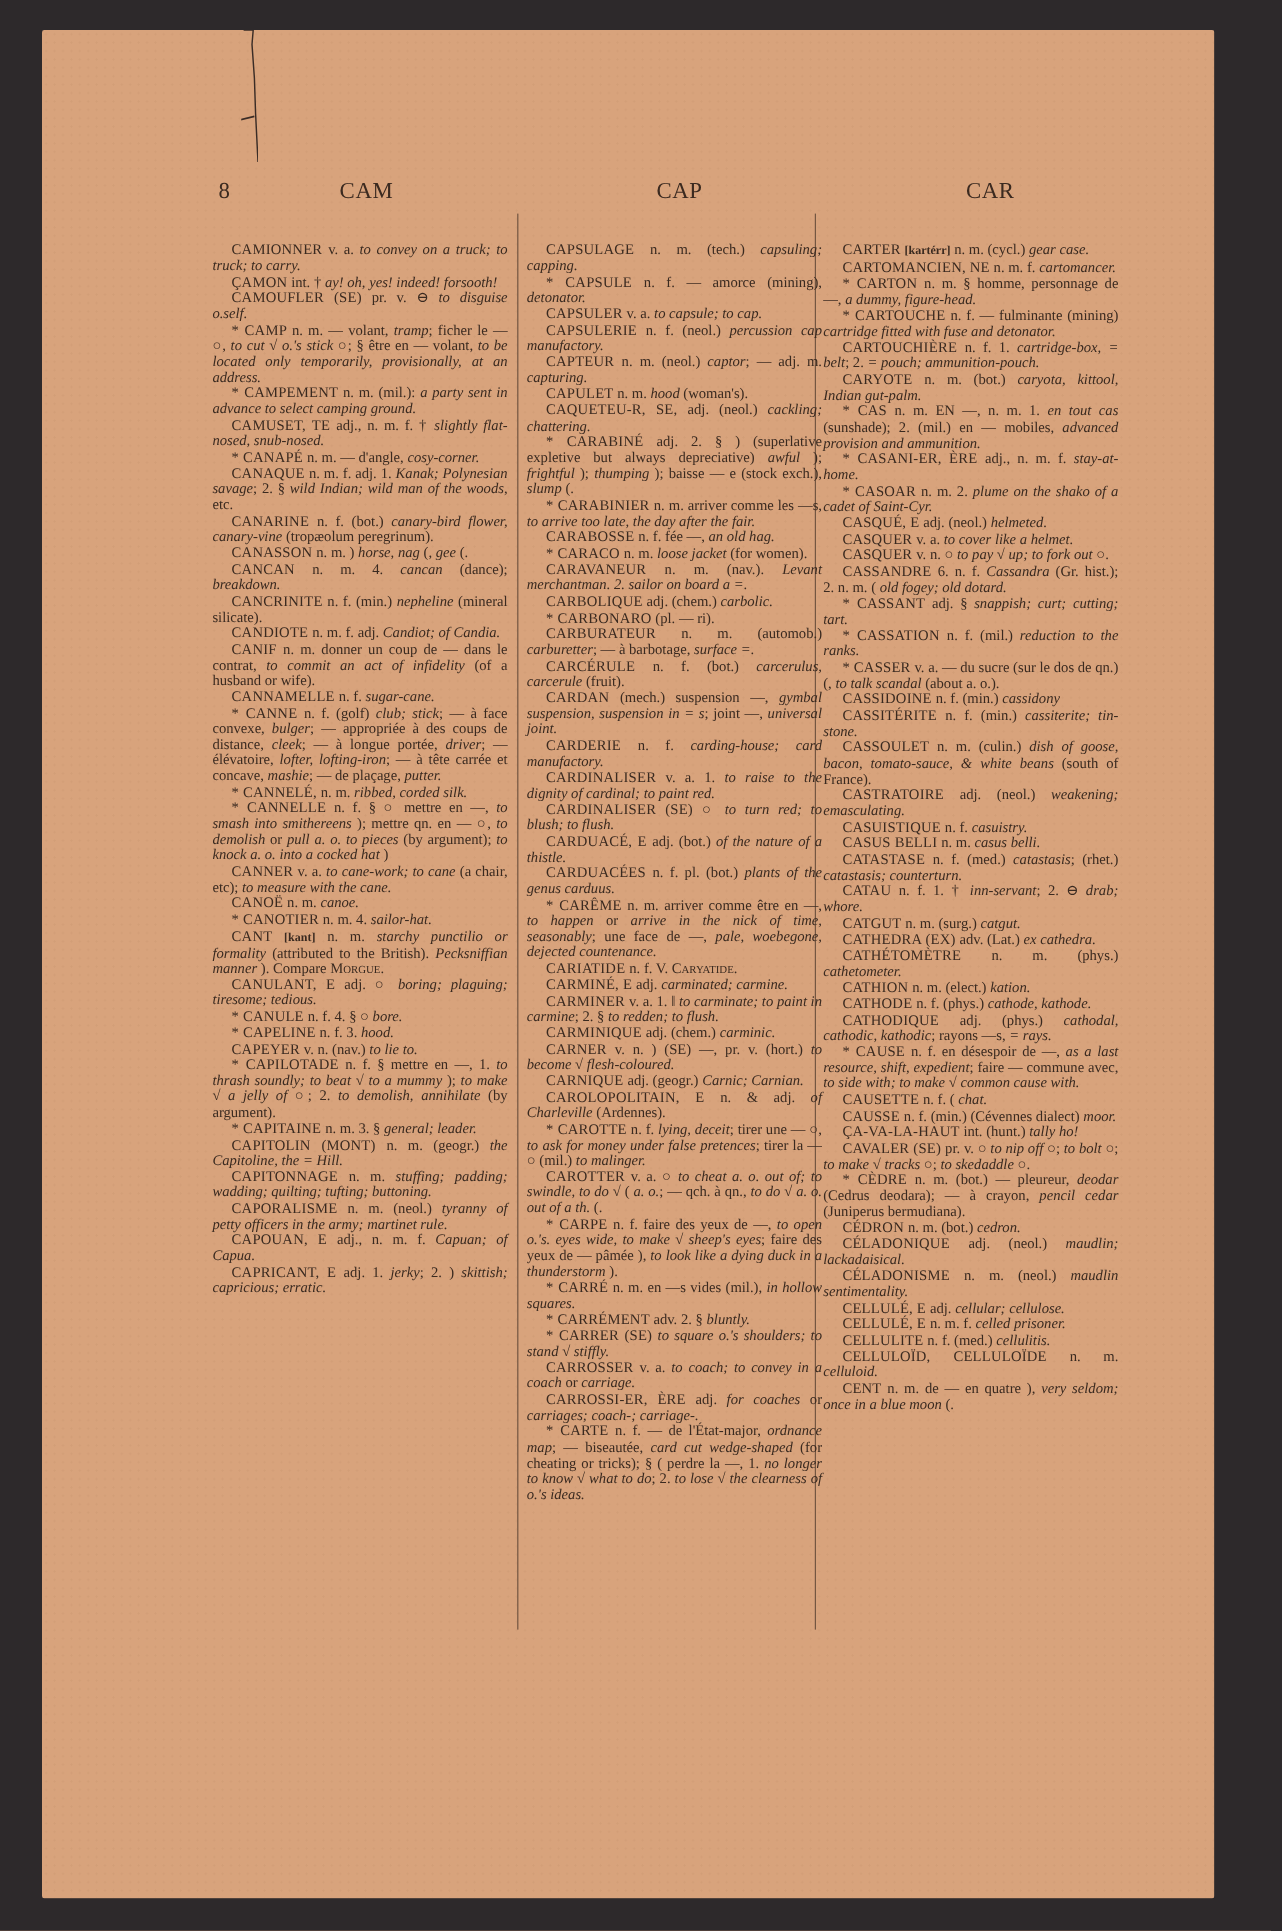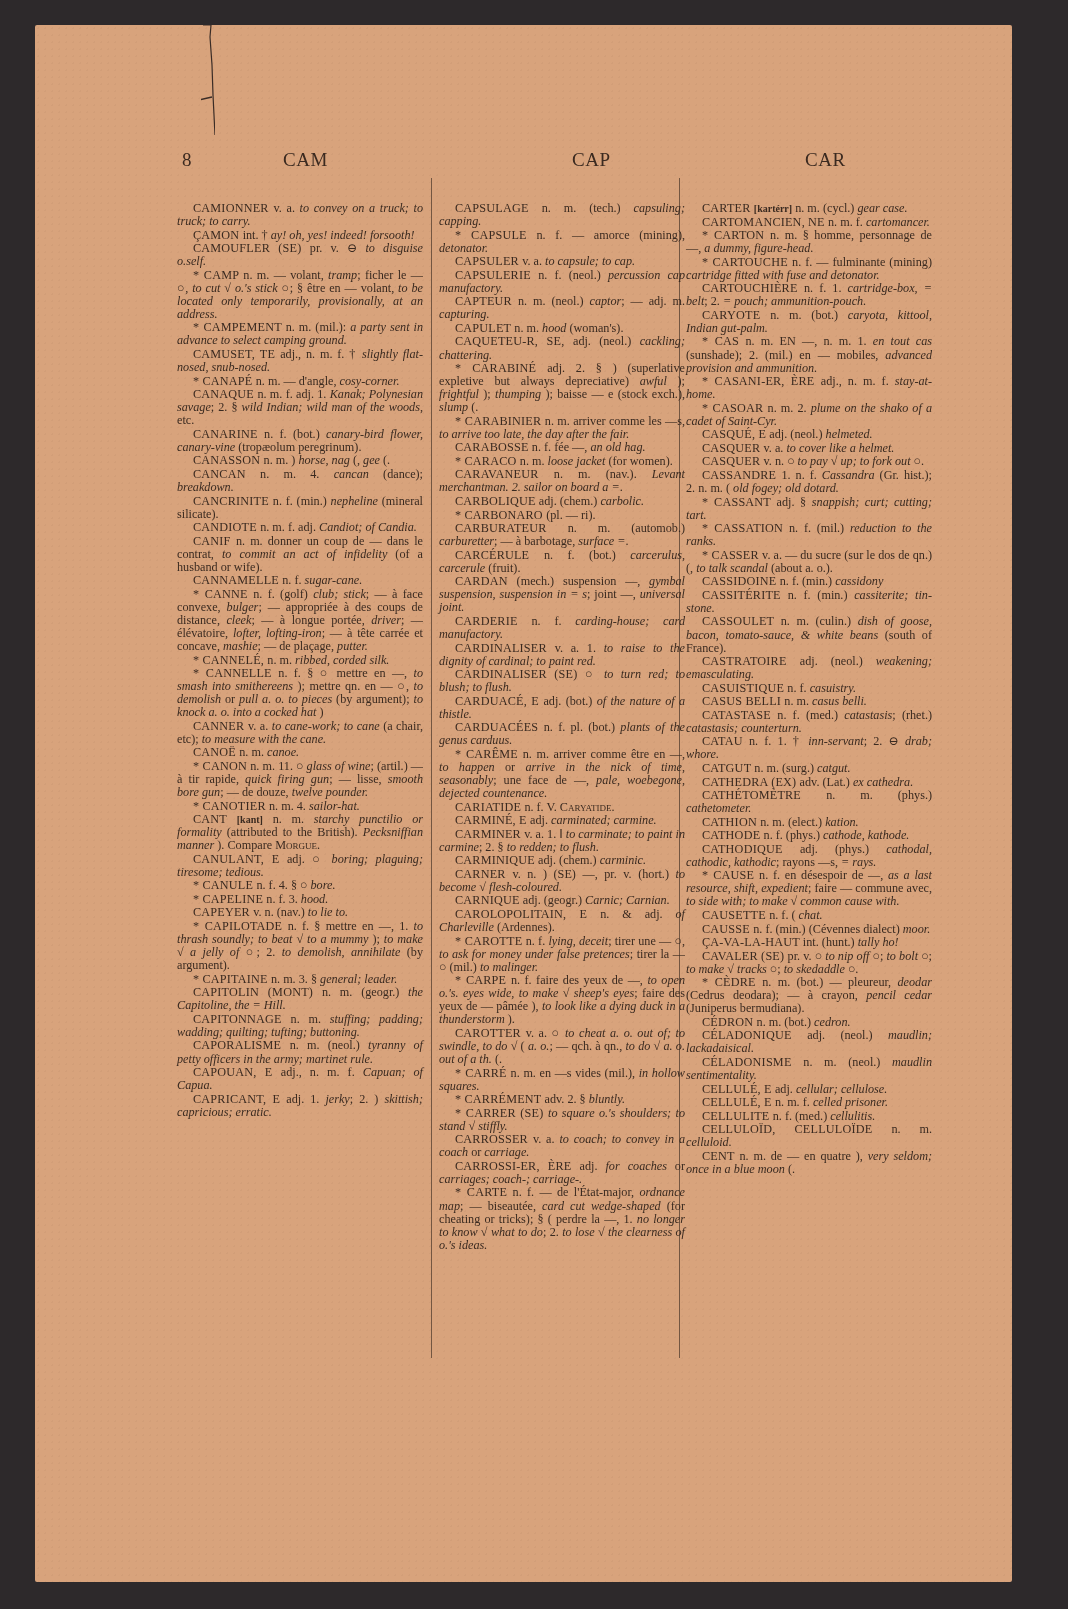--- a/index.html
+++ b/index.html
@@ -17,21 +17,21 @@
   .tear {
     position:absolute; left:166px; top:0; width:14px; height:120px;
   }
   .header {
     position:absolute; top:124px; left:0; width:977px; height:30px;
     color:#3b2a20; font-size:19px; letter-spacing:0.5px;
   }
   .header span { position:absolute; top:0; }
   .pnum { left:147px; }
   .g1 { left:248px; }
-  .g2 { left:537px; }
+  .g2 { left:512px; }
   .g3 { left:770px; }
   .col {
     position:absolute; top:153px; width:246px;
     font-size:12.2px; line-height:13.05px; color:#3a2a20;
     text-align:justify; hyphens:manual;margin-top:24px;
   }
   .c1 { left:142px; }
   .c2 { left:404px; }
   .c3 { left:651px; }
   .rule { position:absolute; top:153px; width:1px; height:1180px; background:#5a4232; opacity:0.8; }
@@ -73,21 +73,20 @@
       <div class="entry"><span class="hw">CANCAN </span><span>n. m. 4. </span><span class="it">cancan</span><span> (dance); </span><span class="it">breakdown.</span></div>
       <div class="entry"><span class="hw">CANCRINITE </span><span>n. f. (min.) </span><span class="it">nepheline</span><span> (mineral silicate).</span></div>
       <div class="entry"><span class="hw">CANDIOTE </span><span>n. m. f. adj. </span><span class="it">Candiot; of Candia.</span></div>
       <div class="entry"><span class="hw">CANIF </span><span>n. m. donner un coup de — dans le contrat, </span><span class="it">to commit an act of infidelity</span><span> (of a husband or wife).</span></div>
       <div class="entry"><span class="hw">CANNAMELLE </span><span>n. f. </span><span class="it">sugar-cane.</span></div>
       <div class="entry"><span class="hw">* CANNE </span><span>n. f. (golf) </span><span class="it">club; stick</span><span>; — à face convexe, </span><span class="it">bulger</span><span>; — appropriée à des coups de distance, </span><span class="it">cleek</span><span>; — à longue portée, </span><span class="it">driver</span><span>; — élévatoire, </span><span class="it">lofter, lofting-iron</span><span>; — à tête carrée et concave, </span><span class="it">mashie</span><span>; — de plaçage, </span><span class="it">putter.</span></div>
       <div class="entry"><span class="hw">* CANNELÉ, </span><span>n. m. </span><span class="it">ribbed, corded silk.</span></div>
       <div class="entry"><span class="hw">* CANNELLE </span><span>n. f. § ○ mettre en —, </span><span class="it">to smash into smithereens</span><span> ); mettre qn. en — ○, </span><span class="it">to demolish</span><span> or </span><span class="it">pull a. o. to pieces</span><span> (by argument); </span><span class="it">to knock a. o. into a cocked hat</span><span> )</span></div>
       <div class="entry"><span class="hw">CANNER </span><span>v. a. </span><span class="it">to cane-work; to cane</span><span> (a chair, etc); </span><span class="it">to measure with the cane.</span></div>
       <div class="entry"><span class="hw">CANOË </span><span>n. m. </span><span class="it">canoe.</span></div>
-      <div class="entry"><span class="hw">* CANON </span><span>n. m. 11. ○ </span><span class="it">glass of wine</span><span>; (artil.) — à tir rapide, </span><span class="it">quick firing gun</span><span>; — lisse, </span><span class="it">smooth bore gun</span><span>; — de douze, </span><span class="it">twelve pounder.</span></div>
       <div class="entry"><span class="hw">* CANOTIER </span><span>n. m. 4. </span><span class="it">sailor-hat.</span></div>
       <div class="entry"><span class="hw">CANT </span><span class="bold">[kant]</span><span> n. m. </span><span class="it">starchy punctilio or formality</span><span> (attributed to the British). </span><span class="it">Pecksniffian manner</span><span> ). Compare </span><span class="sc">Morgue.</span></div>
       <div class="entry"><span class="hw">CANULANT, E </span><span>adj. ○ </span><span class="it">boring; plaguing; tiresome; tedious.</span></div>
       <div class="entry"><span class="hw">* CANULE </span><span>n. f. 4. § ○ </span><span class="it">bore.</span></div>
       <div class="entry"><span class="hw">* CAPELINE </span><span>n. f. 3. </span><span class="it">hood.</span></div>
       <div class="entry"><span class="hw">CAPEYER </span><span>v. n. (nav.) </span><span class="it">to lie to.</span></div>
       <div class="entry"><span class="hw">* CAPILOTADE </span><span>n. f. § mettre en —, 1. </span><span class="it">to thrash soundly; to beat √ to a mummy</span><span> ); </span><span class="it">to make √ a jelly of</span><span> ○; 2. </span><span class="it">to demolish, annihilate</span><span> (by argument).</span></div>
       <div class="entry"><span class="hw">* CAPITAINE </span><span>n. m. 3. § </span><span class="it">general; leader.</span></div>
       <div class="entry"><span class="hw">CAPITOLIN (MONT) </span><span>n. m. (geogr.) </span><span class="it">the Capitoline, the = Hill.</span></div>
       <div class="entry"><span class="hw">CAPITONNAGE </span><span>n. m. </span><span class="it">stuffing; padding; wadding; quilting; tufting; buttoning.</span></div>
@@ -120,43 +119,43 @@
       <div class="entry"><span class="hw">CARDUACÉES </span><span>n. f. pl. (bot.) </span><span class="it">plants of the genus carduus.</span></div>
       <div class="entry"><span class="hw">* CARÊME </span><span>n. m. arriver comme être en —, </span><span class="it">to happen</span><span> or </span><span class="it">arrive in the nick of time, seasonably</span><span>; une face de —, </span><span class="it">pale, woebegone, dejected countenance.</span></div>
       <div class="entry"><span class="hw">CARIATIDE </span><span>n. f. V. </span><span class="sc">Caryatide.</span></div>
       <div class="entry"><span class="hw">CARMINÉ, E </span><span>adj. </span><span class="it">carminated; carmine.</span></div>
       <div class="entry"><span class="hw">CARMINER </span><span>v. a. 1. ‖ </span><span class="it">to carminate; to paint in carmine</span><span>; 2. § </span><span class="it">to redden; to flush.</span></div>
       <div class="entry"><span class="hw">CARMINIQUE </span><span>adj. (chem.) </span><span class="it">carminic.</span></div>
       <div class="entry"><span class="hw">CARNER </span><span>v. n. ) (SE) —, pr. v. (hort.) </span><span class="it">to become √ flesh-coloured.</span></div>
       <div class="entry"><span class="hw">CARNIQUE </span><span>adj. (geogr.) </span><span class="it">Carnic; Carnian.</span></div>
       <div class="entry"><span class="hw">CAROLOPOLITAIN, E </span><span>n. &amp; adj. </span><span class="it">of Charleville</span><span> (Ardennes).</span></div>
       <div class="entry"><span class="hw">* CAROTTE </span><span>n. f. </span><span class="it">lying, deceit</span><span>; tirer une — ○, </span><span class="it">to ask for money under false pretences</span><span>; tirer la — ○ (mil.) </span><span class="it">to malinger.</span></div>
+      <div class="entry"><span class="hw">CAROTTER </span><span>v. a. ○ </span><span class="it">to cheat a. o. out of; to swindle, to do √</span><span> ( </span><span class="it">a. o.</span><span>; — qch. à qn., </span><span class="it">to do √ a. o. out of a th.</span><span> (.</span></div>
       <div class="entry"><span class="hw">* CARPE </span><span>n. f. faire des yeux de —, </span><span class="it">to open o.'s. eyes wide, to make √ sheep's eyes</span><span>; faire des yeux de — pâmée ), </span><span class="it">to look like a dying duck in a thunderstorm</span><span> ).</span></div>
-      <div class="entry"><span class="hw">CAROTTER </span><span>v. a. ○ </span><span class="it">to cheat a. o. out of; to swindle, to do √</span><span> ( </span><span class="it">a. o.</span><span>; — qch. à qn., </span><span class="it">to do √ a. o. out of a th.</span><span> (.</span></div>
       <div class="entry"><span class="hw">* CARRÉ </span><span>n. m. en —s vides (mil.), </span><span class="it">in hollow squares.</span></div>
       <div class="entry"><span class="hw">* CARRÉMENT </span><span>adv. 2. § </span><span class="it">bluntly.</span></div>
       <div class="entry"><span class="hw">* CARRER (SE) </span><span class="it">to square o.'s shoulders; to stand √ stiffly.</span></div>
       <div class="entry"><span class="hw">CARROSSER </span><span>v. a. </span><span class="it">to coach; to convey in a coach</span><span> or </span><span class="it">carriage.</span></div>
       <div class="entry"><span class="hw">CARROSSI-ER, ÈRE </span><span>adj. </span><span class="it">for coaches</span><span> or </span><span class="it">carriages; coach-; carriage-.</span></div>
       <div class="entry"><span class="hw">* CARTE </span><span>n. f. — de l'État-major, </span><span class="it">ordnance map</span><span>; — biseautée, </span><span class="it">card cut wedge-shaped</span><span> (for cheating or tricks); § ( perdre la —, 1. </span><span class="it">no longer to know √ what to do</span><span>; 2. </span><span class="it">to lose √ the clearness of o.'s ideas.</span></div>
     </div>
   <div class="col c3">
       <div class="entry"><span class="hw">CARTER </span><span class="bold">[kartérr]</span><span> n. m. (cycl.) </span><span class="it">gear case.</span></div>
       <div class="entry"><span class="hw">CARTOMANCIEN, NE </span><span>n. m. f. </span><span class="it">cartomancer.</span></div>
       <div class="entry"><span class="hw">* CARTON </span><span>n. m. § homme, personnage de —, </span><span class="it">a dummy, figure-head.</span></div>
       <div class="entry"><span class="hw">* CARTOUCHE </span><span>n. f. — fulminante (mining) </span><span class="it">cartridge fitted with fuse and detonator.</span></div>
       <div class="entry"><span class="hw">CARTOUCHIÈRE </span><span>n. f. 1. </span><span class="it">cartridge-box, = belt</span><span>; 2. </span><span class="it">= pouch; ammunition-pouch.</span></div>
       <div class="entry"><span class="hw">CARYOTE </span><span>n. m. (bot.) </span><span class="it">caryota, kittool, Indian gut-palm.</span></div>
       <div class="entry"><span class="hw">* CAS </span><span>n. m. EN —, n. m. 1. </span><span class="it">en tout cas</span><span> (sunshade); 2. (mil.) en — mobiles, </span><span class="it">advanced provision and ammunition.</span></div>
       <div class="entry"><span class="hw">* CASANI-ER, ÈRE </span><span>adj., n. m. f. </span><span class="it">stay-at-home.</span></div>
       <div class="entry"><span class="hw">* CASOAR </span><span>n. m. 2. </span><span class="it">plume on the shako of a cadet of Saint-Cyr.</span></div>
       <div class="entry"><span class="hw">CASQUÉ, E </span><span>adj. (neol.) </span><span class="it">helmeted.</span></div>
       <div class="entry"><span class="hw">CASQUER </span><span>v. a. </span><span class="it">to cover like a helmet.</span></div>
       <div class="entry"><span class="hw">CASQUER </span><span>v. n. ○ </span><span class="it">to pay √ up; to fork out</span><span> ○.</span></div>
-      <div class="entry"><span class="hw">CASSANDRE </span><span>1. n. f. </span><span class="it">Cassandra</span><span> (Gr. hist.); 2. n. m. ( </span><span class="it">old fogey; old dotard.</span></div>
+      <div class="entry"><span class="hw">CASSANDRE </span><span>6. n. f. </span><span class="it">Cassandra</span><span> (Gr. hist.); 2. n. m. ( </span><span class="it">old fogey; old dotard.</span></div>
       <div class="entry"><span class="hw">* CASSANT </span><span>adj. § </span><span class="it">snappish; curt; cutting; tart.</span></div>
       <div class="entry"><span class="hw">* CASSATION </span><span>n. f. (mil.) </span><span class="it">reduction to the ranks.</span></div>
       <div class="entry"><span class="hw">* CASSER </span><span>v. a. — du sucre (sur le dos de qn.) (, </span><span class="it">to talk scandal</span><span> (about a. o.).</span></div>
       <div class="entry"><span class="hw">CASSIDOINE </span><span>n. f. (min.) </span><span class="it">cassidony</span></div>
       <div class="entry"><span class="hw">CASSITÉRITE </span><span>n. f. (min.) </span><span class="it">cassiterite; tin-stone.</span></div>
       <div class="entry"><span class="hw">CASSOULET </span><span>n. m. (culin.) </span><span class="it">dish of goose, bacon, tomato-sauce, &amp; white beans</span><span> (south of France).</span></div>
       <div class="entry"><span class="hw">CASTRATOIRE </span><span>adj. (neol.) </span><span class="it">weakening; emasculating.</span></div>
       <div class="entry"><span class="hw">CASUISTIQUE </span><span>n. f. </span><span class="it">casuistry.</span></div>
       <div class="entry"><span class="hw">CASUS BELLI </span><span>n. m. </span><span class="it">casus belli.</span></div>
       <div class="entry"><span class="hw">CATASTASE </span><span>n. f. (med.) </span><span class="it">catastasis</span><span>; (rhet.) </span><span class="it">catastasis; counterturn.</span></div>

